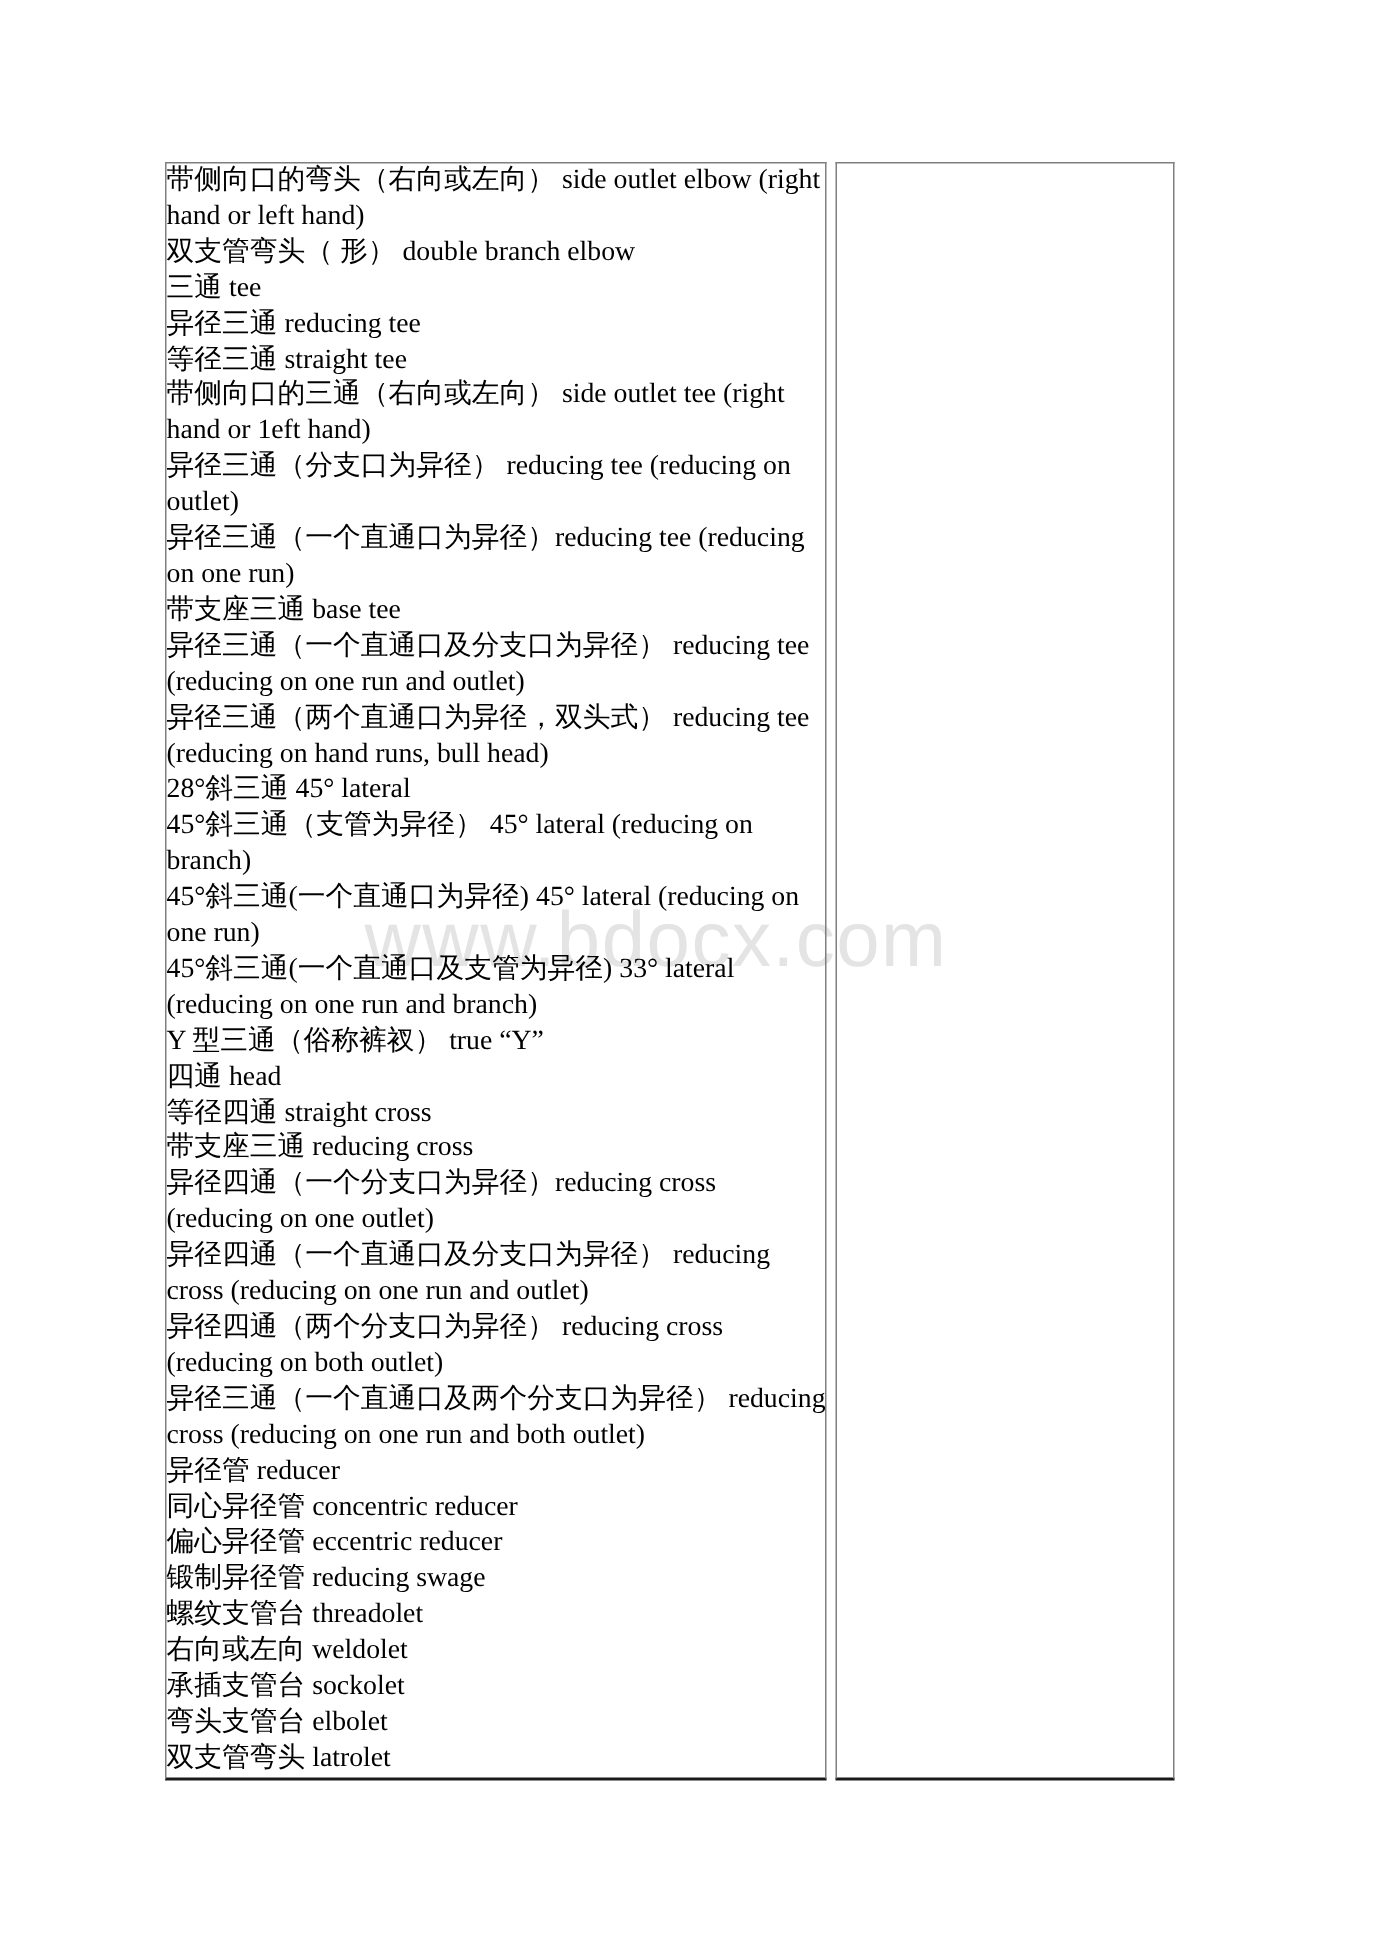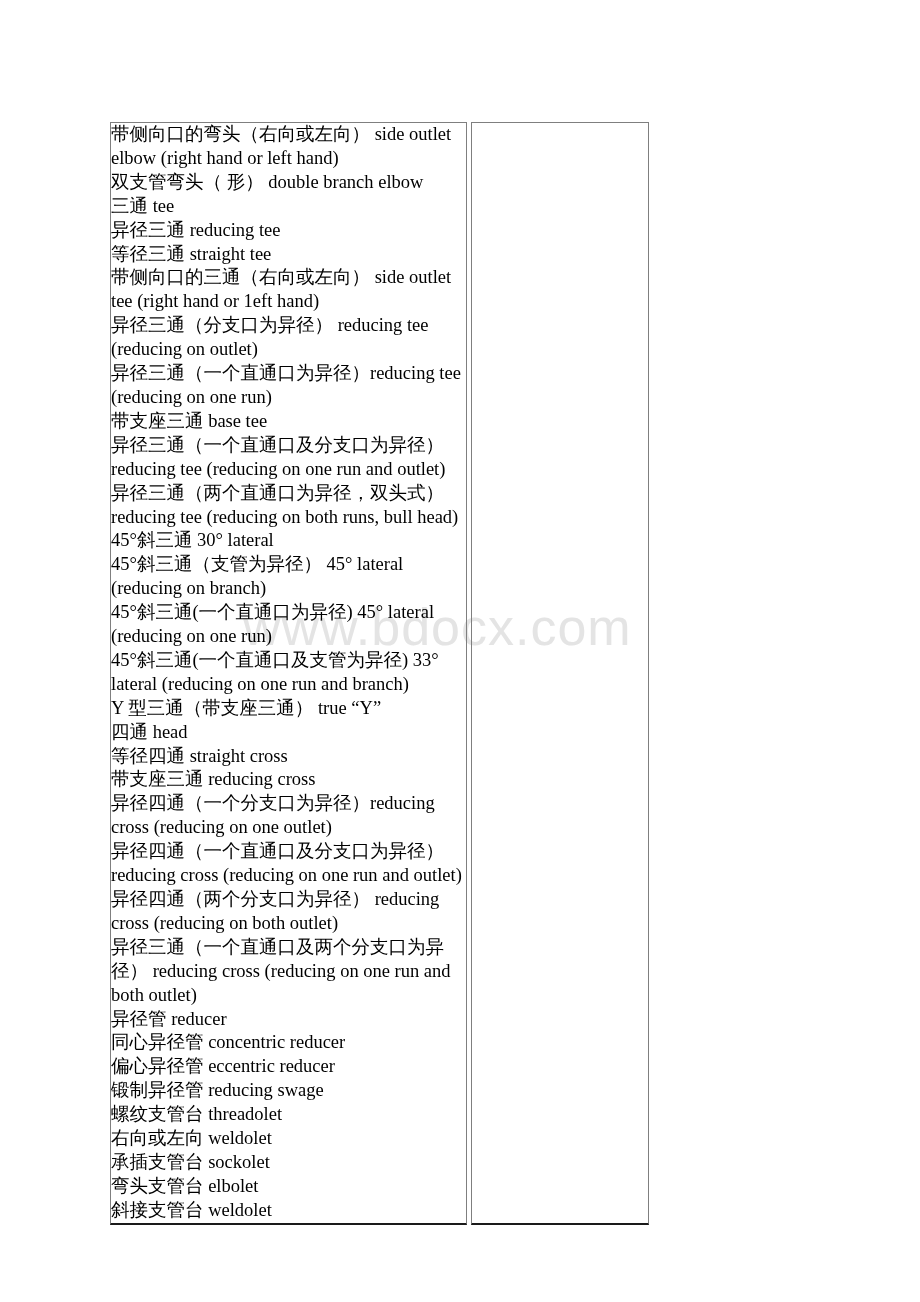--- a/index.html
+++ b/index.html
@@ -41,22 +41,22 @@
     white-space: nowrap;
     line-height: 70px;
     z-index: 1;
     user-select: none;
   }
 
   
   #glossary-table {
     position: absolute;
     left: 110px;
-    top: 122px;
-    width: 539px;
+    top: 108px;
+    width: 673px;
     border-collapse: separate;
     border-spacing: 0;
     z-index: 2;
   }
   #glossary-table td {
     vertical-align: top;
     padding: 0;
     background: transparent;
   }
 
@@ -114,42 +114,42 @@
             <li>带侧向口的弯头（右向或左向） side outlet elbow (right hand or left hand)</li>
             <li>双支管弯头（ 形） double branch elbow</li>
             <li>三通 tee</li>
             <li>异径三通 reducing tee</li>
             <li>等径三通 straight tee</li>
             <li>带侧向口的三通（右向或左向） side outlet tee (right hand or 1eft hand)</li>
             <li>异径三通（分支口为异径） reducing tee (reducing on outlet)</li>
             <li>异径三通（一个直通口为异径）reducing tee (reducing on one run)</li>
             <li>带支座三通 base tee</li>
             <li>异径三通（一个直通口及分支口为异径） reducing tee (reducing on one run and outlet)</li>
-            <li>异径三通（两个直通口为异径，双头式） reducing tee (reducing on both runs, bull head)</li>
-            <li>45°斜三通 30° lateral</li>
+            <li>异径三通（两个直通口为异径，双头式） reducing tee (reducing on hand runs, bull head)</li>
+            <li>28°斜三通 45° lateral</li>
             <li>45°斜三通（支管为异径） 45° lateral (reducing on branch)</li>
             <li>45°斜三通(一个直通口为异径) 45° lateral (reducing on one run)</li>
             <li>45°斜三通(一个直通口及支管为异径) 33° lateral (reducing on one run and branch)</li>
-            <li>Y 型三通（带支座三通） true “Y”</li>
+            <li>Y 型三通（俗称裤衩） true “Y”</li>
             <li>四通 head</li>
             <li>等径四通 straight cross</li>
             <li>带支座三通 reducing cross</li>
             <li>异径四通（一个分支口为异径）reducing cross (reducing on one outlet)</li>
             <li>异径四通（一个直通口及分支口为异径） reducing cross (reducing on one run and outlet)</li>
             <li>异径四通（两个分支口为异径） reducing cross (reducing on both outlet)</li>
             <li>异径三通（一个直通口及两个分支口为异径） reducing cross (reducing on one run and both outlet)</li>
             <li>异径管 reducer</li>
             <li>同心异径管 concentric reducer</li>
             <li>偏心异径管 eccentric reducer</li>
             <li>锻制异径管 reducing swage</li>
             <li>螺纹支管台 threadolet</li>
             <li>右向或左向 weldolet</li>
             <li>承插支管台 sockolet</li>
             <li>弯头支管台 elbolet</li>
-            <li>斜接支管台 weldolet</li>
+            <li>双支管弯头 latrolet</li>
           </ul>
         </td>
 
         <td class="cell-spacer"></td>
 
         <td class="cell-empty"></td>
 
       </tr>
     </tbody>
   </table>

